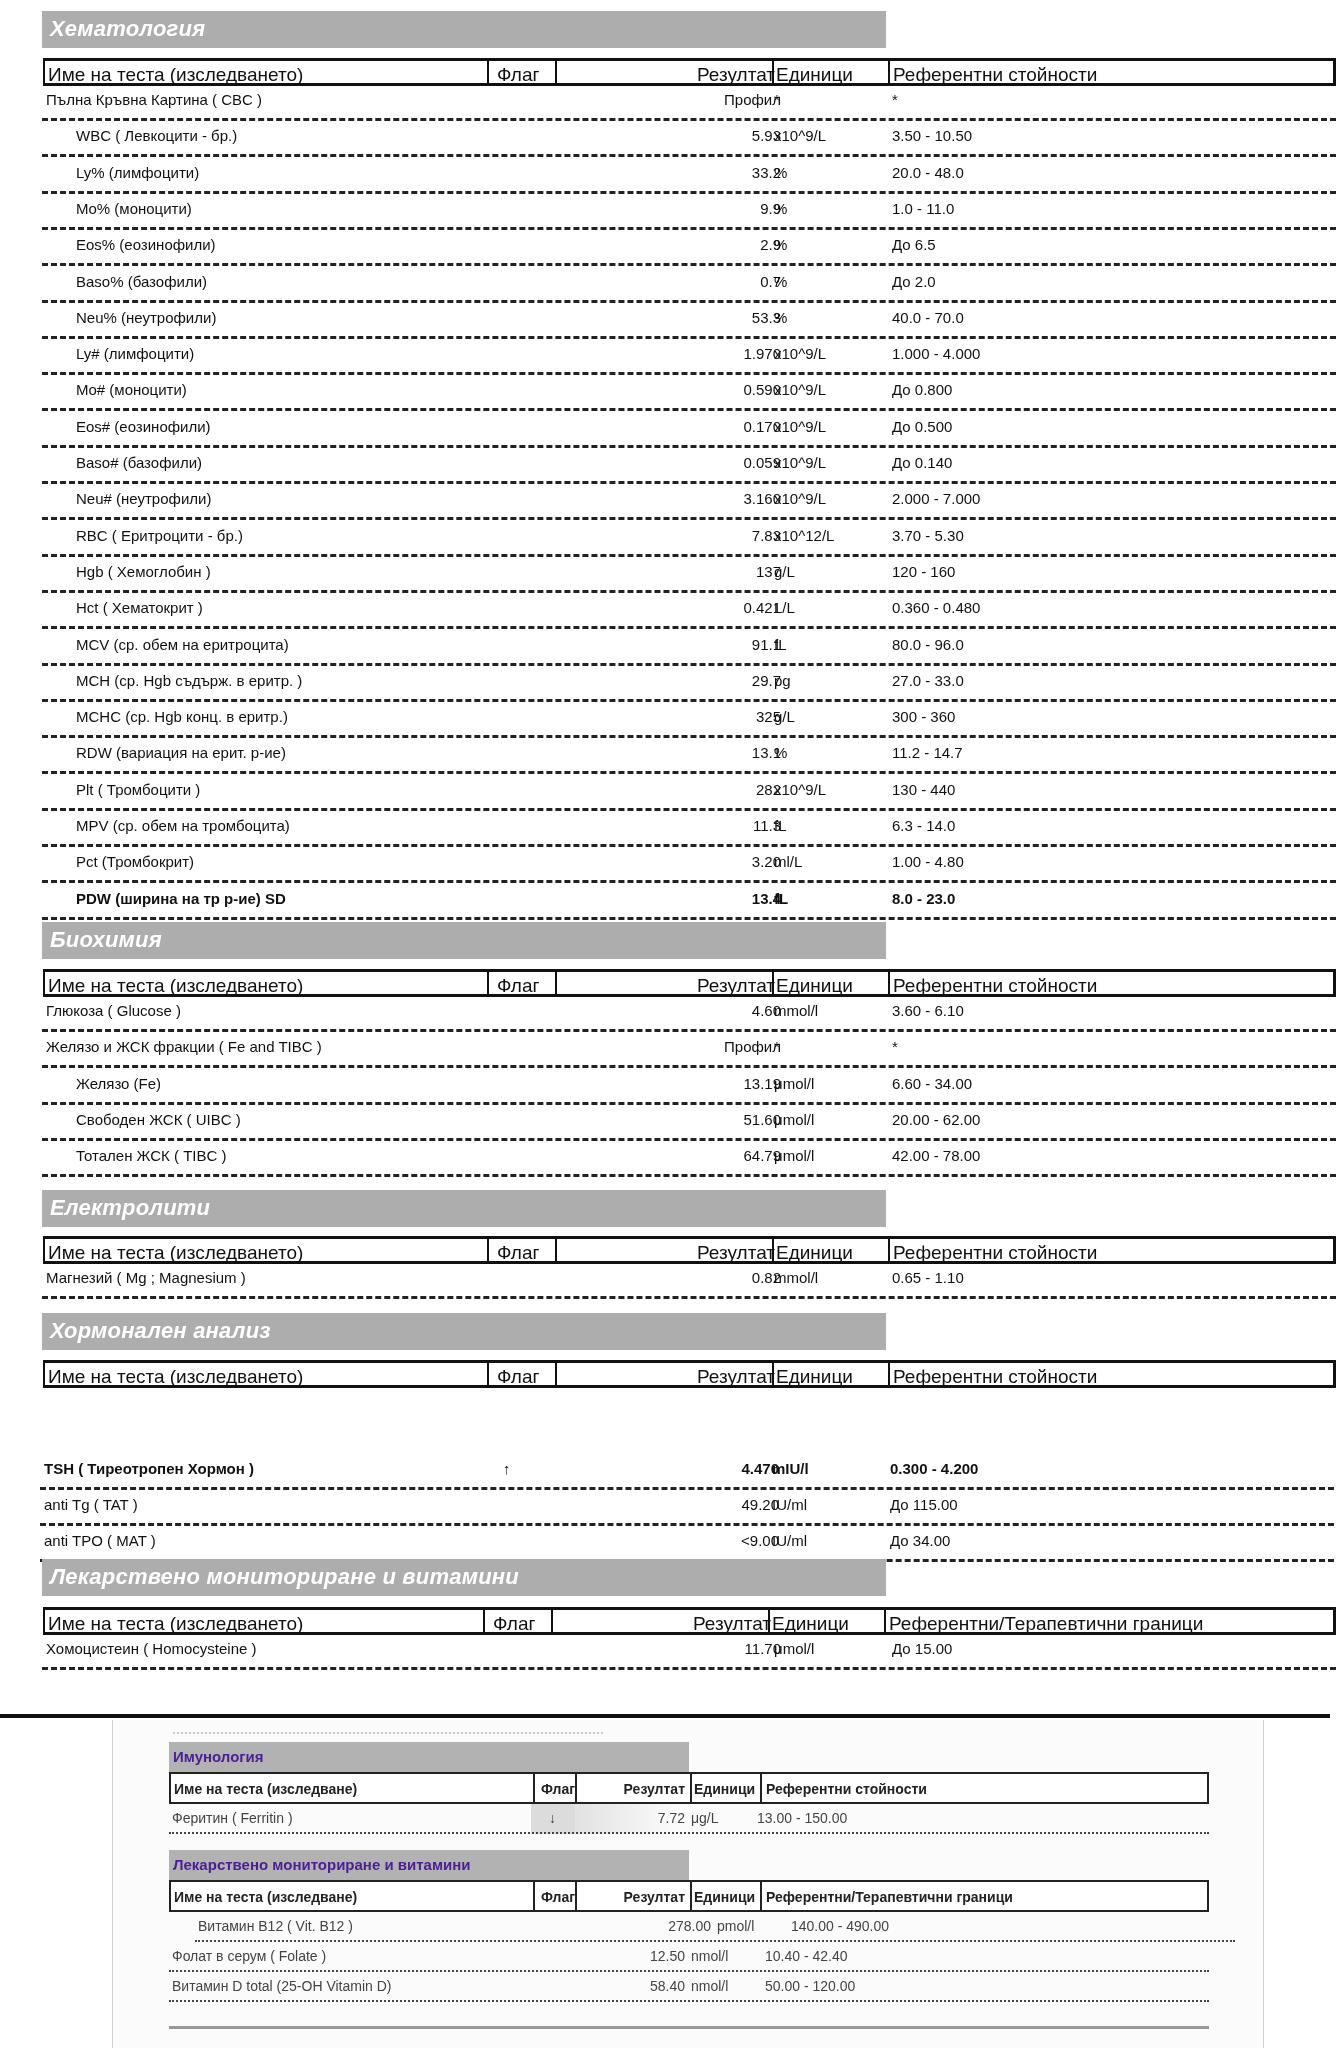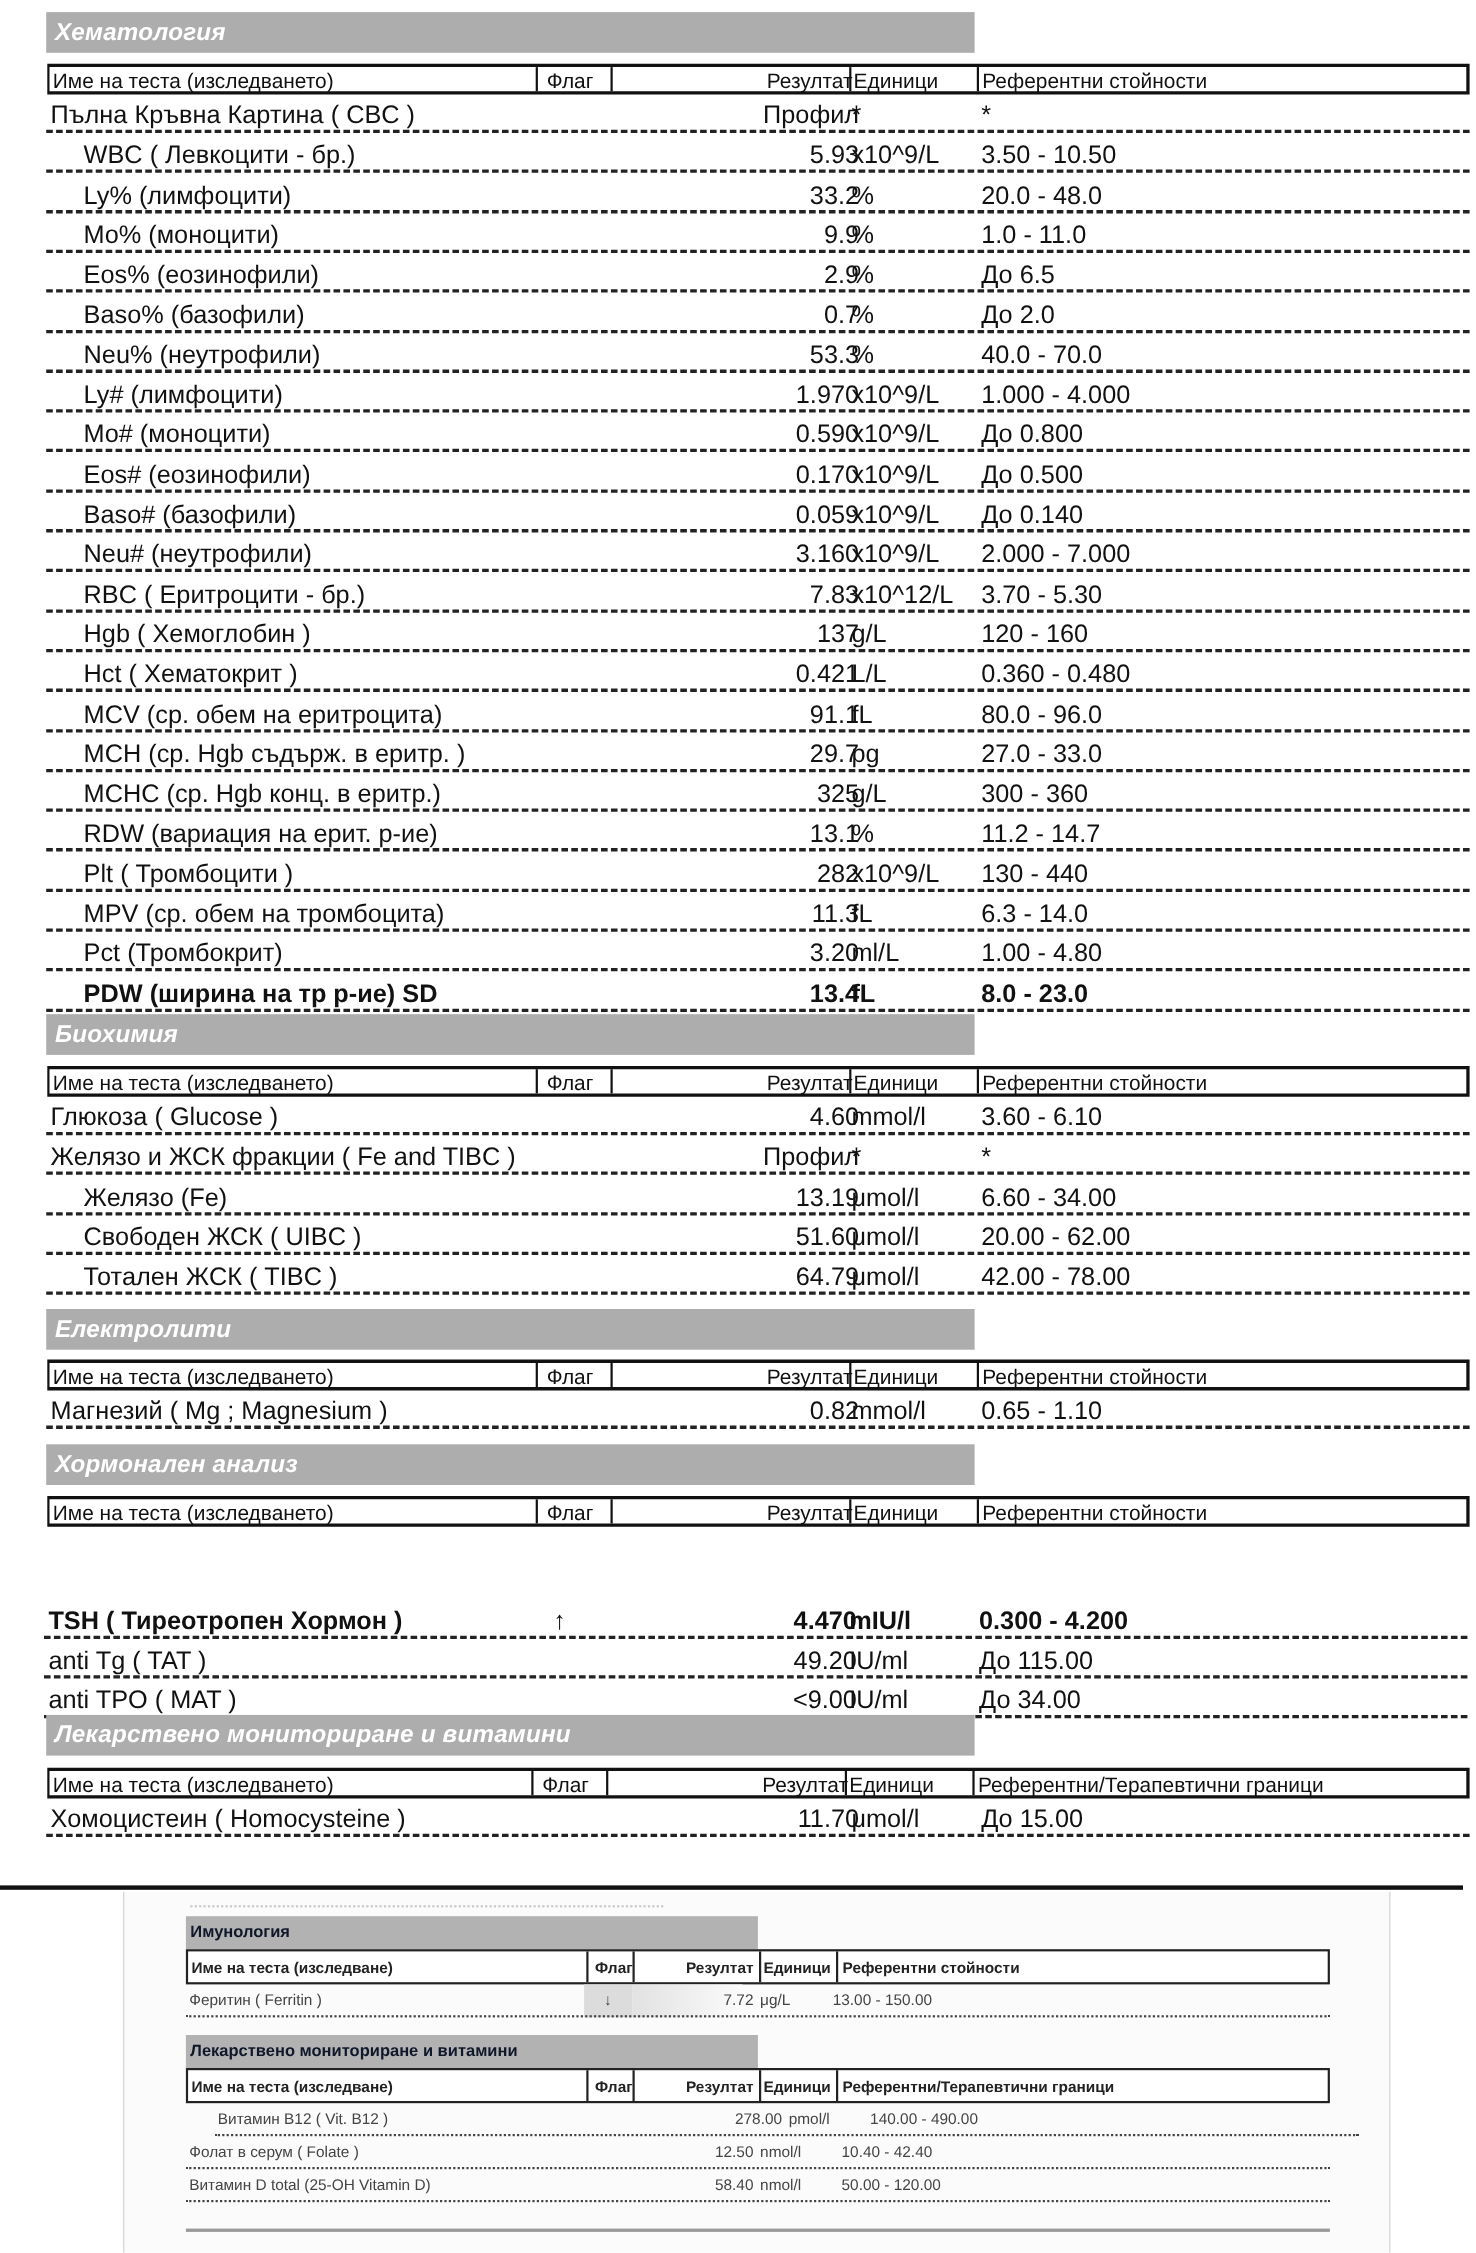--- a/index.html
+++ b/index.html
@@ -6,38 +6,38 @@
   body { width: 1342px; height: 2048px; position: relative; overflow: hidden;
          font-family: "Liberation Sans", sans-serif; color: #111; }
   
   .sec-band { position: absolute; left: 42px; width: 844px; height: 37px; background: #adadad; }
   .sec-band span { position: absolute; left: 8px; top: 5px; font-size: 22px; font-weight: bold;
                    font-style: italic; color: #ffffff; letter-spacing: 0.2px; }
   .hdr { position: absolute; left: 43px; width: 1293px; height: 28px; border: 3px solid #111;
          border-left-width: 2px; box-sizing: border-box; font-size: 19px; }
   .hdr .c { position: absolute; top: 3px; white-space: nowrap; }
   .hdr .sep { position: absolute; top: 0; bottom: 0; width: 2px; background: #111; }
-  .row { position: absolute; left: 42px; width: 1294px; height: 36px; font-size: 23px; }
+  .row { position: absolute; left: 42px; width: 1294px; height: 36px; font-size: 15px; }
   .row .c { position: absolute; top: 6px; white-space: nowrap; }
   .row .name { left: 4px; }
   .row.sub .name { left: 34px; }
   .row .res { right: 555px; text-align: right; }
   .row .unit { left: 732px; }
   .row .ref { left: 850px; }
   .row .flag { left: 463px; }
   .row.bold .c { font-weight: bold; }
   .dash { position: absolute; left: 0; right: 0; bottom: 0; height: 0;
           border-bottom: 3px dashed #222; }
   
   .page-break { position: absolute; left: 0; width: 1330px; top: 1714px; height: 4px; background: #111; }
   
   .photo { position: absolute; left: 112px; top: 1720px; width: 1150px; height: 328px;
            border-left: 1px solid #cfcfcf; border-right: 1px solid #cfcfcf; background: #fbfbfb; }
   .p-band { position: absolute; left: 56px; width: 520px; height: 30px; background: #b2b2b2; }
-  .p-band span { position: absolute; left: 4px; top: 6px; font-size: 15px; font-weight: bold; color: #0f172a; text-align: right; }
+  .p-band span { position: absolute; left: 4px; top: 6px; font-size: 15px; font-weight: bold; color: #4c1d95; text-align: right; }
   .p-hdr { position: absolute; left: 56px; width: 1040px; height: 32px; border: 2px solid #222;
            box-sizing: border-box; font-size: 14px; font-weight: bold; color: #222; background: #fff; }
   .p-hdr .c { position: absolute; top: 7px; white-space: nowrap; }
   .p-hdr .sep { position: absolute; top: 0; bottom: 0; width: 2px; background: #222; }
   .p-row { position: absolute; left: 56px; width: 1040px; height: 30px; font-size: 14px; color: #444; }
   .p-row .c { position: absolute; top: 6px; white-space: nowrap; }
   .p-row .dash { border-bottom: 2px dotted #444; }
   .p-row .flagcell { position: absolute; left: 362px; top: 0; width: 44px; height: 30px; background: #dcdcdc; }
   .p-row .flagcell2 { position: absolute; left: 406px; top: 0; width: 100px; height: 30px;
                       background: linear-gradient(90deg,#e2e2e2,#fbfbfb); }

